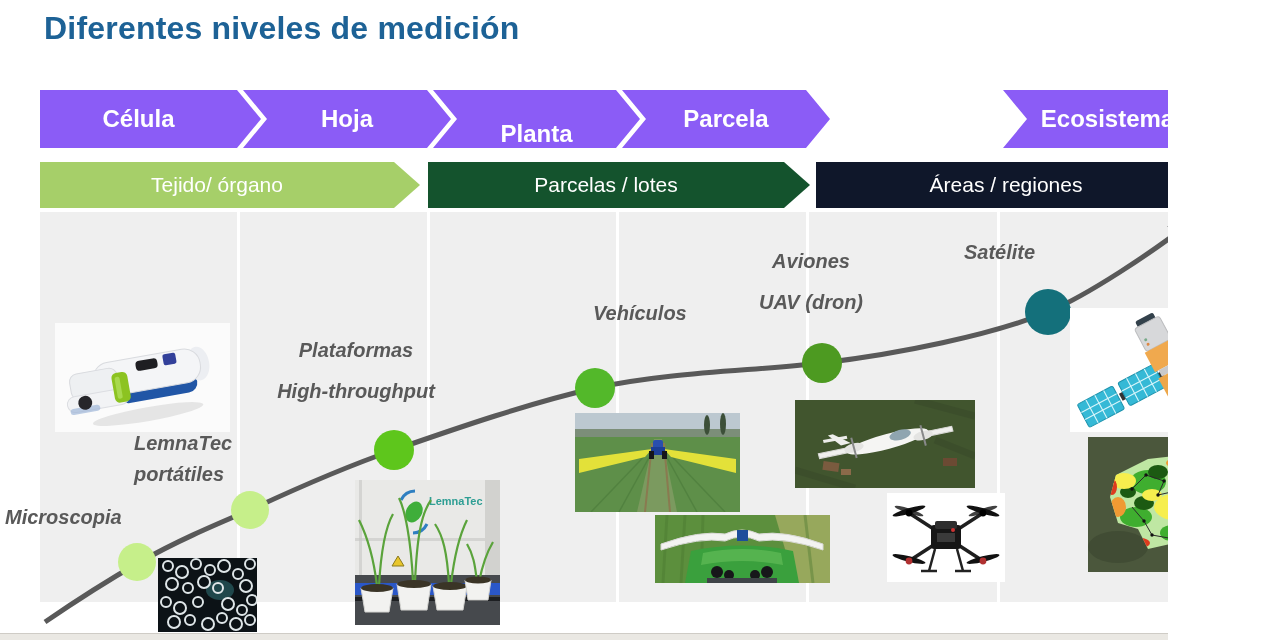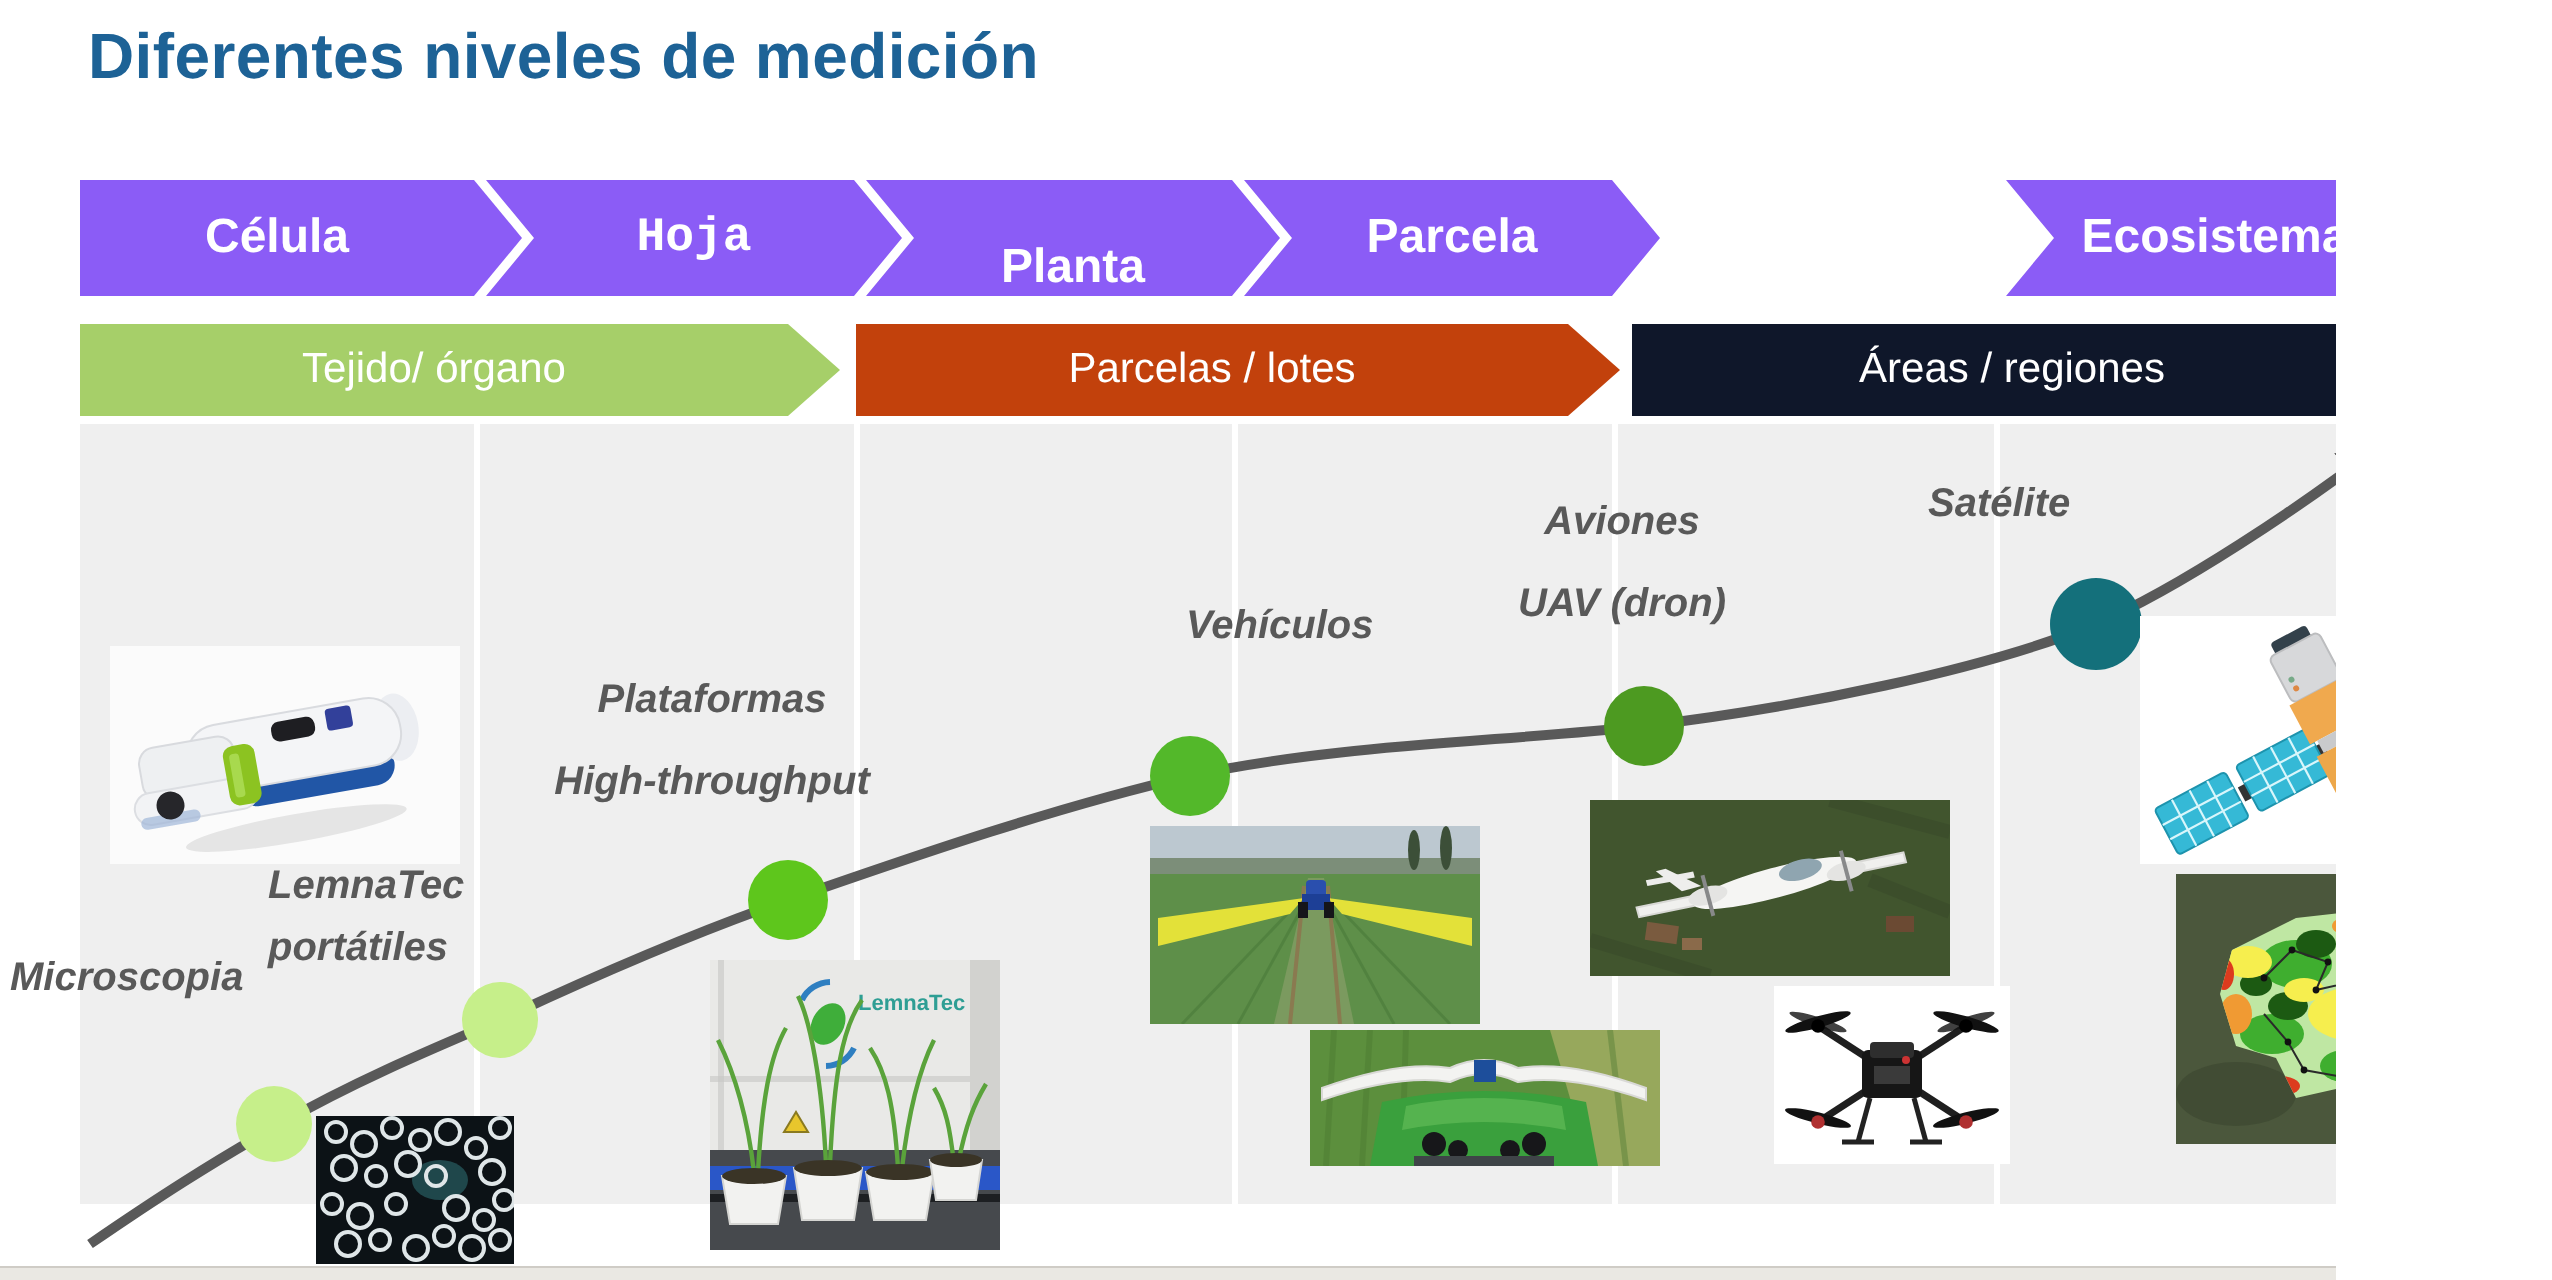--- a/index.html
+++ b/index.html
@@ -8,52 +8,52 @@
   .title{position:absolute;left:44px;top:10px;margin:0;font-size:32px;font-weight:bold;
          color:#1d6296;letter-spacing:0.2px;}
 
   
   .chev{position:absolute;top:90px;height:58px;background:#8b5cf6;color:#fff;
         font-weight:bold;font-size:24px;display:flex;align-items:center;justify-content:center;
         box-sizing:border-box;}
   .chev.notch{clip-path:polygon(0 0,calc(100% - 24px) 0,100% 50%,calc(100% - 24px) 100%,0 100%,24px 50%);}
   .chev.first{clip-path:polygon(0 0,calc(100% - 24px) 0,100% 50%,calc(100% - 24px) 100%,0 100%);padding-right:24px;}
   #c0{left:40px;width:221px;}
-  #c1{left:243px;width:208px;font-family:Liberation Mono, monospace;}
+  #c1{left:243px;width:208px;}
   #c2{left:433px;width:207px;align-items:flex-end;}
   #c3{left:622px;width:208px;}
   #c4{left:812px;width:209px;}
   #c5{left:1003px;width:219px;clip-path:polygon(0 0,calc(100% - 32px) 0,100% 50%,calc(100% - 32px) 100%,0 100%,24px 50%);padding-right:10px;}
 
   
   .zone{position:absolute;top:162px;height:46px;color:#fff;font-size:21px;
         display:flex;align-items:center;justify-content:center;box-sizing:border-box;
         clip-path:polygon(0 0,calc(100% - 26px) 0,100% 50%,calc(100% - 26px) 100%,0 100%);
         padding-right:26px;}
   #z0{left:40px;width:380px;background:#a6cf69;}
-  #z1{left:428px;width:382px;background:#c2410c;}
+  #z1{left:428px;width:382px;background:#14532d;}
   #z2{left:816px;width:406px;background:#0f172a;}
 
   
   .panel{position:absolute;left:40px;top:212px;width:1145px;height:390px;background:#efefef;}
   .sep{position:absolute;top:0;width:3px;height:100%;background:#ffffff;}
   #s0{left:197px;}#s1{left:387px;}#s2{left:576px;}#s3{left:766px;}#s4{left:957px;}
 
   .curve-svg{position:absolute;left:0;top:0;pointer-events:none;}
 
   .dot{position:absolute;border-radius:50%;}
   #d1{left:118px;top:543px;width:38px;height:38px;background:#c6ef8a;}
   #d2{left:231px;top:491px;width:38px;height:38px;background:#c6ef8a;}
   #d3{left:374px;top:430px;width:40px;height:40px;background:#5ec61c;}
   #d4{left:575px;top:368px;width:40px;height:40px;background:#53b82a;}
   #d5{left:802px;top:343px;width:40px;height:40px;background:#4d9a21;}
   #d6{left:1025px;top:289px;width:46px;height:46px;background:#14707b;}
 
   .ann{position:absolute;color:#595959;font-weight:bold;font-size:20px;line-height:1.0;font-style:italic;}
-  #ann-micro{left:5px;top:479px;}
+  #ann-micro{left:5px;top:507px;}
   #ann-sensors{left:134px;top:428px;line-height:31px;}
   #ann-platforms{left:258px;top:340px;width:196px;text-align:center;}
   #ann-platforms .l2{margin-top:21px;}
   #ann-vehicles{left:593px;top:303px;}
   #ann-air{left:736px;top:251px;width:150px;text-align:center;}
   #ann-air .l2{margin-top:21px;}
   #ann-sat{left:964px;top:242px;}
 
   .photo{position:absolute;overflow:hidden;}
   .photo svg{display:block;}

